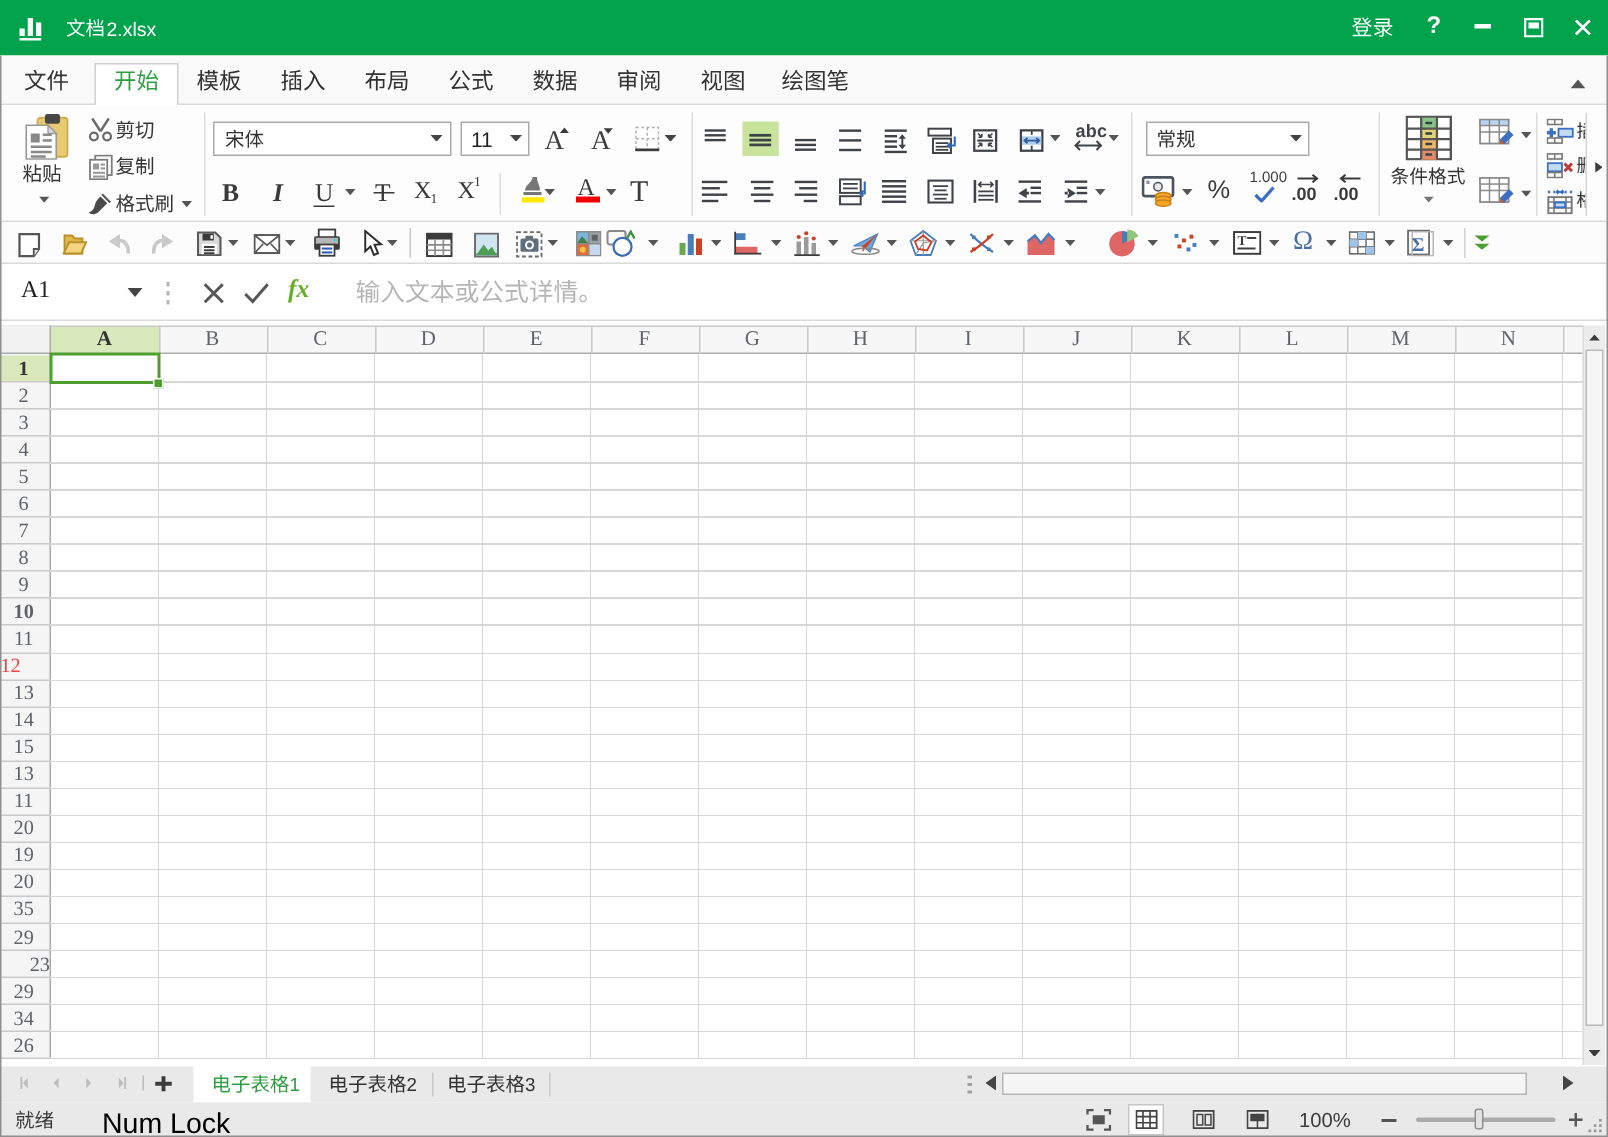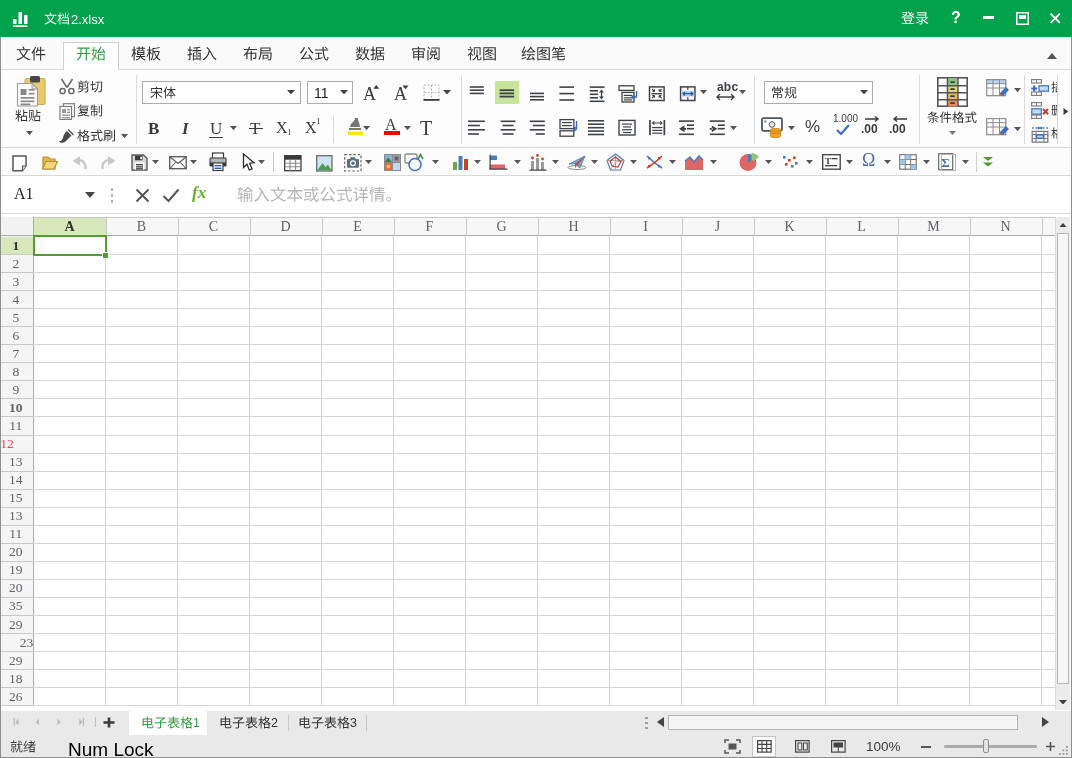--- a/index.html
+++ b/index.html
@@ -691,21 +691,21 @@
 <div class="ab" style="left:0;top:581.4px;width:31.5px;text-align:center;font-family:'Liberation Serif';font-size:13.5px;font-weight:normal;color:#5f6368;line-height:1">20</div>
 <div class="ab" style="left:0;top:596.92px;width:33.5px;height:1px;background:#c9c9c9"></div>
 <div class="ab" style="left:0;top:599.4px;width:31.5px;text-align:center;font-family:'Liberation Serif';font-size:13.5px;font-weight:normal;color:#5f6368;line-height:1">35</div>
 <div class="ab" style="left:0;top:614.97px;width:33.5px;height:1px;background:#c9c9c9"></div>
 <div class="ab" style="left:0;top:617.5px;width:31.5px;text-align:center;font-family:'Liberation Serif';font-size:13.5px;font-weight:normal;color:#5f6368;line-height:1">29</div>
 <div class="ab" style="left:0;top:633.01px;width:33.5px;height:1px;background:#c9c9c9"></div>
 <div class="ab" style="left:0;top:635.5px;width:53px;text-align:center;font-family:'Liberation Serif';font-size:13.5px;font-weight:normal;color:#5f6368;line-height:1">23</div>
 <div class="ab" style="left:0;top:651.06px;width:33.5px;height:1px;background:#c9c9c9"></div>
 <div class="ab" style="left:0;top:653.6px;width:31.5px;text-align:center;font-family:'Liberation Serif';font-size:13.5px;font-weight:normal;color:#5f6368;line-height:1">29</div>
 <div class="ab" style="left:0;top:669.10px;width:33.5px;height:1px;background:#c9c9c9"></div>
-<div class="ab" style="left:0;top:671.6px;width:31.5px;text-align:center;font-family:'Liberation Serif';font-size:13.5px;font-weight:normal;color:#5f6368;line-height:1">18</div>
+<div class="ab" style="left:0;top:671.6px;width:31.5px;text-align:center;font-family:'Liberation Serif';font-size:13.5px;font-weight:normal;color:#5f6368;line-height:1">34</div>
 <div class="ab" style="left:0;top:687.15px;width:33.5px;height:1px;background:#c9c9c9"></div>
 <div class="ab" style="left:0;top:689.6px;width:31.5px;text-align:center;font-family:'Liberation Serif';font-size:13.5px;font-weight:normal;color:#5f6368;line-height:1">26</div>
 <div class="ab" style="left:0;top:705.20px;width:33.5px;height:1px;background:#c9c9c9"></div>
 <svg class="ab" style="left:33px;top:236px" width="1023" height="471" shape-rendering="crispEdges">
     <rect x="72" y="0" width="1" height="469" fill="#d7d7d7"></rect>
     <rect x="144" y="0" width="1" height="469" fill="#d7d7d7"></rect>
     <rect x="216" y="0" width="1" height="469" fill="#d7d7d7"></rect>
     <rect x="288" y="0" width="1" height="469" fill="#d7d7d7"></rect>
     <rect x="360" y="0" width="1" height="469" fill="#d7d7d7"></rect>
     <rect x="432" y="0" width="1" height="469" fill="#d7d7d7"></rect>

